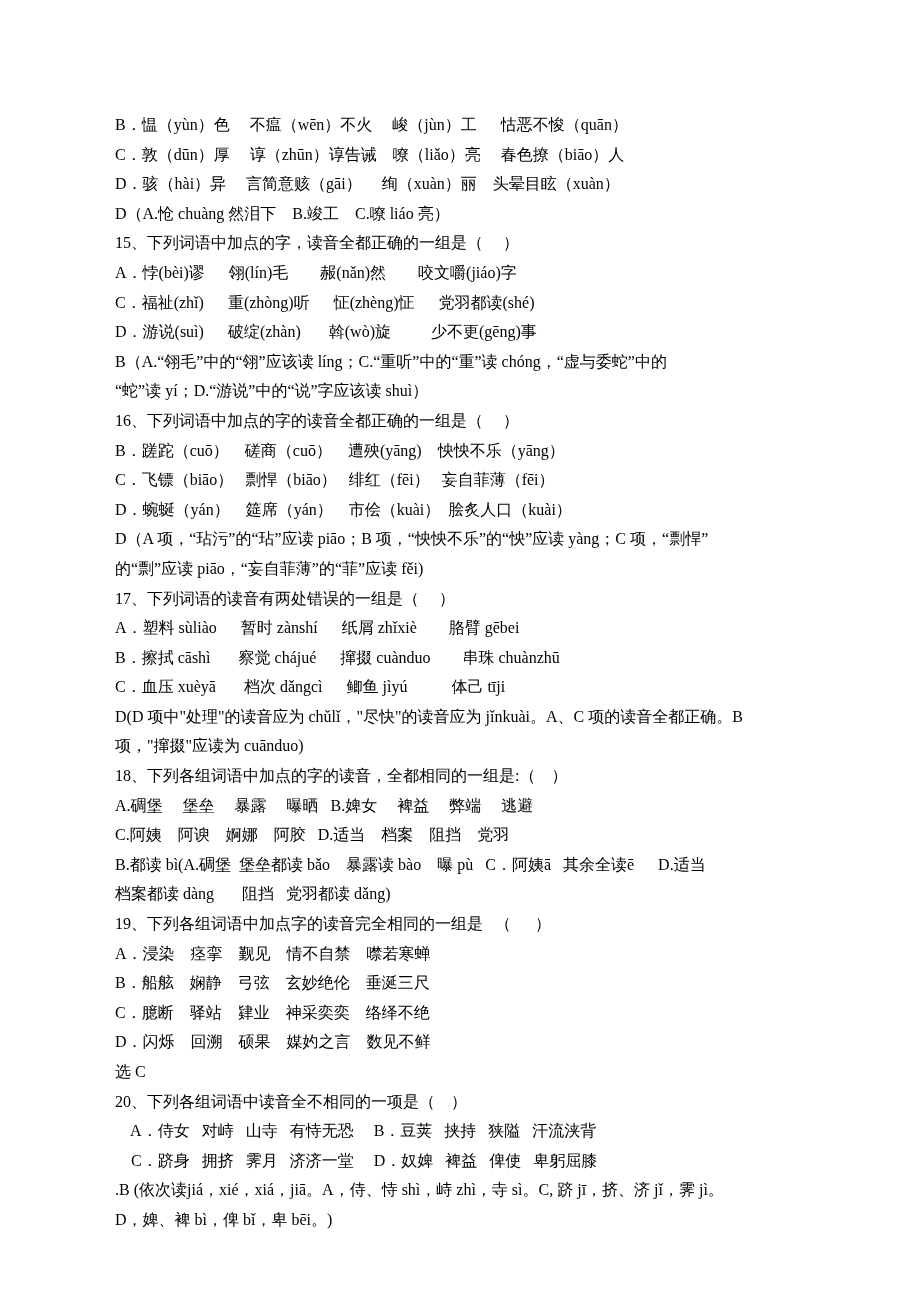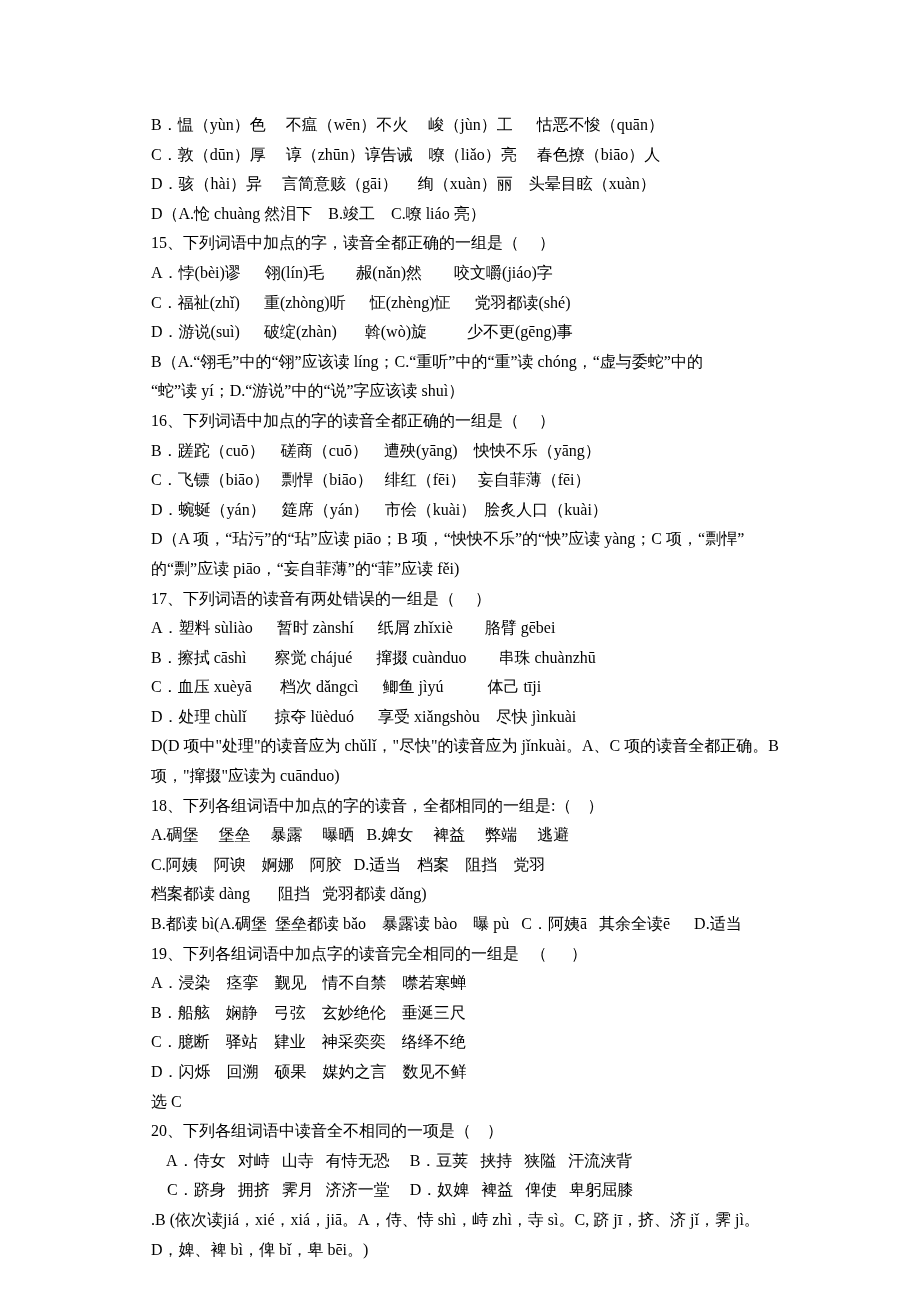--- a/index.html
+++ b/index.html
@@ -10,21 +10,20 @@
     font-size: 16px;
     line-height: 1.85;
     color: #000;
     width: 920px;
   }
   .page {
     padding: 110px 110px 60px 115px;
   }
   .line {
     white-space: pre;
-    margin-left: 36px;
   }
 </style>
 </head>
 <body>
 
 <div class="page">
   <div class="line">B．愠（yùn）色     不瘟（wēn）不火     峻（jùn）工      怙恶不悛（quān）</div>
   <div class="line">C．敦（dūn）厚     谆（zhūn）谆告诫    嘹（liǎo）亮     春色撩（biāo）人</div>
   <div class="line">D．骇（hài）异     言简意赅（gāi）     绚（xuàn）丽    头晕目眩（xuàn）</div>
   <div class="line">D（A.怆 chuàng 然泪下    B.竣工    C.嘹 liáo 亮）</div>
@@ -37,28 +36,27 @@
   <div class="line">16、下列词语中加点的字的读音全都正确的一组是（     ）</div>
   <div class="line">B．蹉跎（cuō）    磋商（cuō）    遭殃(yāng)    怏怏不乐（yāng）</div>
   <div class="line">C．飞镖（biāo）   剽悍（biāo）   绯红（fēi）   妄自菲薄（fēi）</div>
   <div class="line">D．蜿蜒（yán）    筵席（yán）    市侩（kuài）  脍炙人口（kuài）</div>
   <div class="line">D（A 项，“玷污”的“玷”应读 piāo；B 项，“怏怏不乐”的“怏”应读 yàng；C 项，“剽悍”</div>
   <div class="line">的“剽”应读 piāo，“妄自菲薄”的“菲”应读 fěi)</div>
   <div class="line">17、下列词语的读音有两处错误的一组是（     ）</div>
   <div class="line">A．塑料 sùliào      暂时 zànshí      纸屑 zhǐxiè        胳臂 gēbei</div>
   <div class="line">B．擦拭 cāshì       察觉 chájué      撺掇 cuànduo        串珠 chuànzhū</div>
   <div class="line">C．血压 xuèyā       档次 dǎngcì      鲫鱼 jìyú           体己 tīji</div>
-  <div class="line">D．处理 chùlǐ       掠夺 lüèduó      享受 xiǎngshòu    尽快 jìnkuài</div>
   <div class="line">D(D 项中"处理"的读音应为 chǔlǐ，"尽快"的读音应为 jǐnkuài。A、C 项的读音全都正确。B</div>
   <div class="line">项，"撺掇"应读为 cuānduo)</div>
   <div class="line">18、下列各组词语中加点的字的读音，全都相同的一组是:（    ）</div>
   <div class="line">A.碉堡     堡垒     暴露     曝晒   B.婢女     裨益     弊端     逃避</div>
   <div class="line">C.阿姨    阿谀    婀娜    阿胶   D.适当    档案    阻挡    党羽</div>
+  <div class="line">B.都读 bì(A.碉堡  堡垒都读 bǎo    暴露读 bào    曝 pù   C．阿姨ā   其余全读ē      D.适当</div>
   <div class="line">档案都读 dàng       阻挡   党羽都读 dǎng)</div>
-  <div class="line">B.都读 bì(A.碉堡  堡垒都读 bǎo    暴露读 bào    曝 pù   C．阿姨ā   其余全读ē      D.适当</div>
   <div class="line">19、下列各组词语中加点字的读音完全相同的一组是   （      ）</div>
   <div class="line">A．浸染    痉挛    觐见    情不自禁    噤若寒蝉</div>
   <div class="line">B．船舷    娴静    弓弦    玄妙绝伦    垂涎三尺</div>
   <div class="line">C．臆断    驿站    肄业    神采奕奕    络绎不绝</div>
   <div class="line">D．闪烁    回溯    硕果    媒妁之言    数见不鲜</div>
   <div class="line">选 C</div>
   <div class="line">20、下列各组词语中读音全不相同的一项是（    ）</div>
   <div class="line">    A．侍女   对峙   山寺   有恃无恐     B．豆荚   挟持   狭隘   汗流浃背</div>
   <div class="line">    C．跻身   拥挤   霁月   济济一堂     D．奴婢   裨益   俾使   卑躬屈膝</div>
   <div class="line">.B (依次读jiá，xié，xiá，jiā。A，侍、恃 shì，峙 zhì，寺 sì。C, 跻 jī，挤、济 jǐ，霁 jì。</div>

